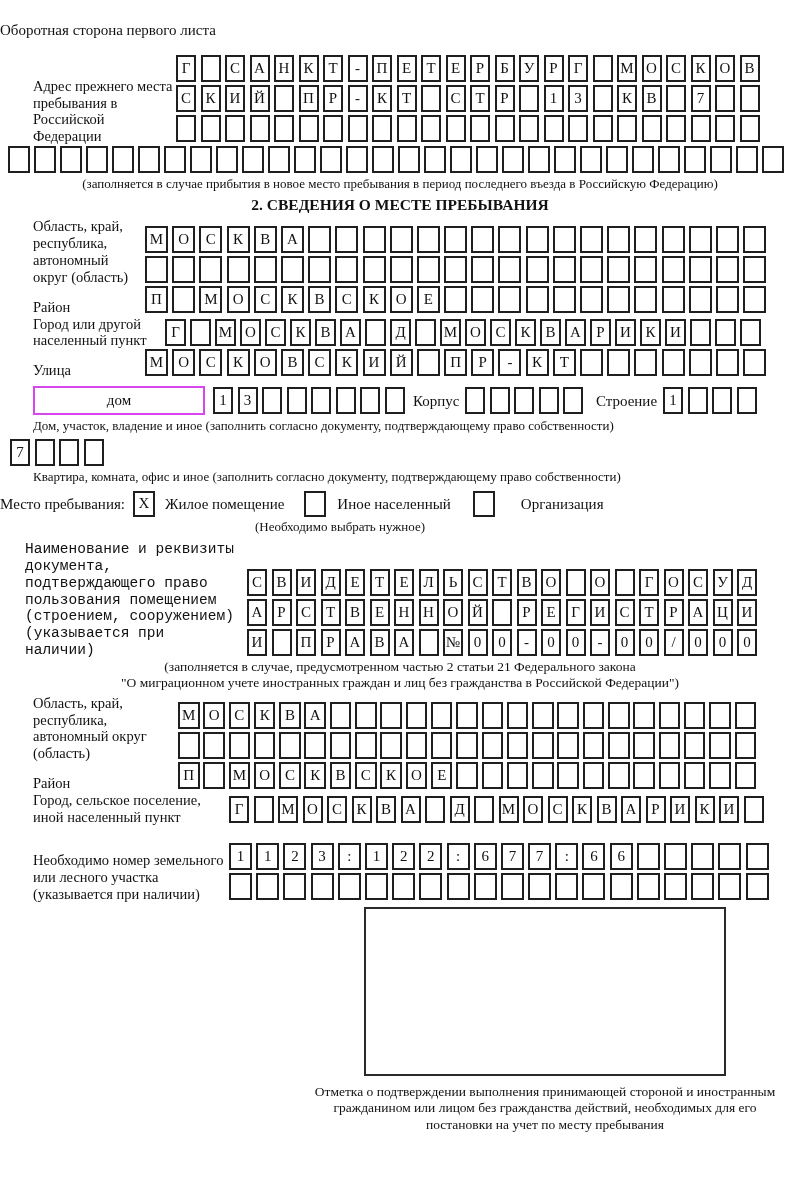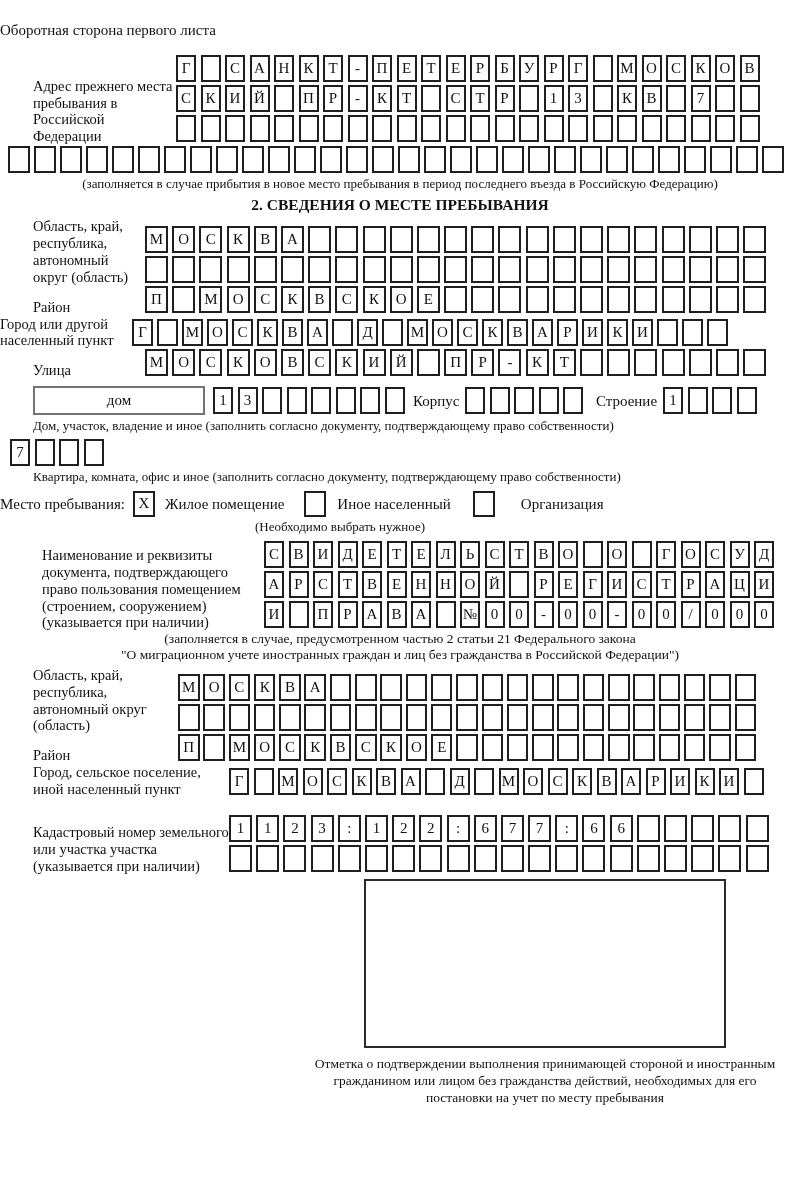--- a/index.html
+++ b/index.html
@@ -16,21 +16,21 @@
   .cellrow{display:flex;margin-bottom:3px;}
   .cell{box-sizing:border-box;border:2px solid #1f1f1f;height:27px;flex:none;
         display:inline-flex;align-items:center;justify-content:center;font-size:15px;background:#fff;}
   .pA .cell{width:20px;margin-right:4.5px;}   
   .pB .cell{width:22px;margin-right:4px;}     
   .pC .cell{width:23px;margin-right:4.2px;}   
   .pD .cell{width:21px;margin-right:4px;}     
   .pE .cell{width:21.5px;margin-right:3.8px;} 
   .checkbox{box-sizing:border-box;width:22px;height:26px;border:2px solid #1f1f1f;flex:none;
         display:inline-flex;align-items:center;justify-content:center;font-size:15px;}
-  .widebox{box-sizing:border-box;border:2px solid #737373;height:29px;display:flex;
+  .widebox{box-sizing:border-box;border:2px solid #d946ef;height:29px;display:flex;
         align-items:center;justify-content:center;font-size:15px;flex:none;}
   .stamp-wrap{width:462px;margin:4px 24px 0 auto;}
   .stamp-box{width:358px;height:165px;border:2px solid #2a2a2a;margin:0 auto 8px auto;}
   .stamp-cap{font-size:13.5px;line-height:1.25;text-align:center;}
   .mt3{margin-top:3px;}.mt4{margin-top:4px;}.mt5{margin-top:5px;}.mt7{margin-top:7px;}
 </style>
 </head>
 <body>
 
 <div class="page">
@@ -235,21 +235,21 @@
         <span class="cell"></span>
         <span class="cell"></span>
         <span class="cell"></span>
         <span class="cell"></span>
         <span class="cell"></span>
         <span class="cell"></span>
       </div>
   </div>
 
   <div class="row">
-    <div class="lbl" style="width:132px;">Город или другой населенный пункт</div>
+    <div class="lbl" style="width:132px;margin-left:33px;">Город или другой населенный пункт</div>
     <div class="cellrow pD">
         <span class="cell">Г</span>
         <span class="cell"></span>
         <span class="cell">М</span>
         <span class="cell">О</span>
         <span class="cell">С</span>
         <span class="cell">К</span>
         <span class="cell">В</span>
         <span class="cell">А</span>
         <span class="cell"></span>
@@ -345,21 +345,21 @@
     <span class="checkbox" style="margin-left:8px;">X</span>
     <span class="lbl15" style="margin-left:10px;">Жилое помещение</span>
     <span class="checkbox" style="margin-left:20px;"></span>
     <span class="lbl15" style="margin-left:11px;">Иное населенный</span>
     <span class="checkbox" style="margin-left:22px;"></span>
     <span class="lbl15" style="margin-left:26px;">Организация</span>
   </div>
   <div class="cap" style="margin-left:175px;width:330px;text-align:center;margin-top:2px;">(Необходимо выбрать нужное)</div>
 
   <div class="row mt7">
-    <div class="lbl" style="width:215px;margin-left:42px;">Наименование и реквизиты документа, подтверждающего право пользования помещением (строением, сооружением) (указывается при наличии)</div>
+    <div class="lbl" style="width:215px;margin-left:25px;font-family:Liberation Mono, monospace;">Наименование и реквизиты документа, подтверждающего право пользования помещением (строением, сооружением) (указывается при наличии)</div>
     <div style="margin-left:7px;">
       <div class="cellrow pA">
           <span class="cell">С</span>
           <span class="cell">В</span>
           <span class="cell">И</span>
           <span class="cell">Д</span>
           <span class="cell">Е</span>
           <span class="cell">Т</span>
           <span class="cell">Е</span>
           <span class="cell">Л</span>
@@ -536,21 +536,21 @@
         <span class="cell">А</span>
         <span class="cell">Р</span>
         <span class="cell">И</span>
         <span class="cell">К</span>
         <span class="cell">И</span>
         <span class="cell"></span>
       </div>
   </div>
 
   <div class="row mt4">
-    <div class="lbl" style="width:196px;margin-left:33px;">Кадастровый номер земельного или участка участка (указывается при наличии)</div>
+    <div class="lbl" style="width:196px;margin-left:33px;">Необходимо номер земельного или лесного участка (указывается при наличии)</div>
     <div style="margin-top:13px;">
       <div class="cellrow pC">
           <span class="cell">1</span>
           <span class="cell">1</span>
           <span class="cell">2</span>
           <span class="cell">3</span>
           <span class="cell">:</span>
           <span class="cell">1</span>
           <span class="cell">2</span>
           <span class="cell">2</span>

